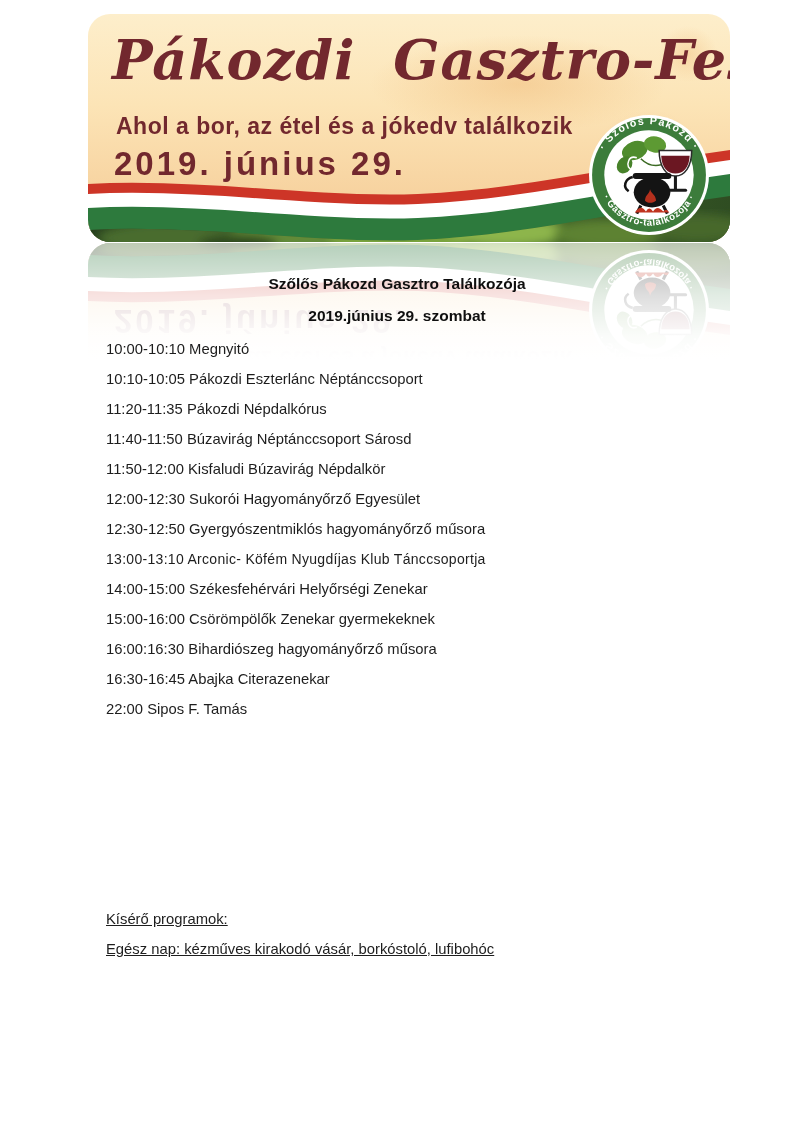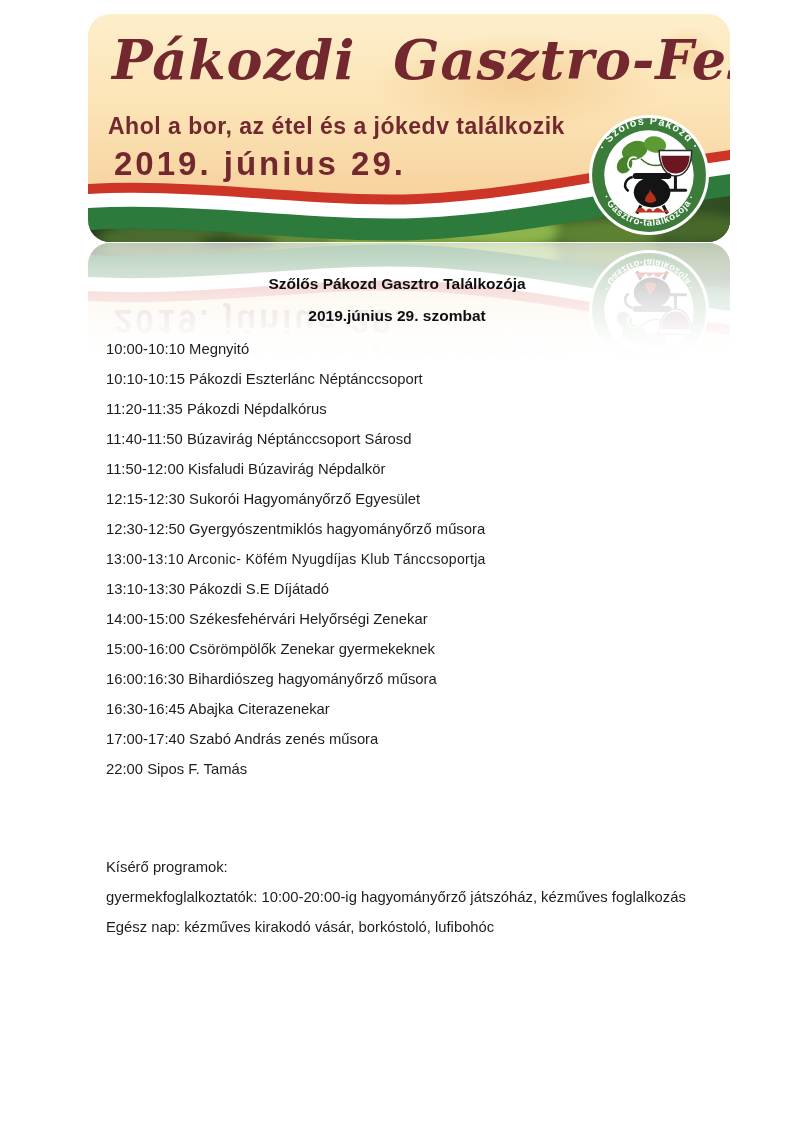--- a/index.html
+++ b/index.html
@@ -11,21 +11,21 @@
   .banner{position:relative;width:642px;height:228px;border-radius:22px;overflow:hidden;
           background:linear-gradient(180deg,#fdeecb 0%,#fce4b6 40%,#f7d3a0 78%,#f5cd9a 100%);}
   .banner-deco{position:absolute;inset:0;pointer-events:none;
      background:
        radial-gradient(closest-side at 430px 70px, rgba(238,180,110,.45), rgba(238,180,110,0) 70%),
        radial-gradient(closest-side at 560px 150px, rgba(238,180,110,.40), rgba(238,180,110,0) 70%),
        radial-gradient(closest-side at 600px 40px, rgba(238,180,110,.35), rgba(238,180,110,0) 70%);}
   .banner-title{position:absolute;left:24px;top:14px;width:600px;white-space:nowrap;
      font-family:"DejaVu Serif",serif;font-style:italic;font-weight:bold;
      font-size:54px;letter-spacing:1px;word-spacing:18px;color:#72282e;}
-  .banner-subtitle{position:absolute;left:20px;top:99px;white-space:nowrap;
+  .banner-subtitle{position:absolute;left:28px;top:99px;white-space:nowrap;
      font-size:23px;font-weight:600;letter-spacing:.5px;color:#72282e;}
   .banner-date{position:absolute;left:26px;top:131px;white-space:nowrap;
      font-size:33px;font-weight:600;letter-spacing:3px;color:#72282e;}
   .banner-wave{position:absolute;left:0;bottom:0;width:642px;height:110px;display:block;}
   .banner-logo{position:absolute;left:500px;top:100px;width:122px;height:122px;display:block;}
 
   
   .reflection{position:absolute;left:88px;top:243px;width:642px;height:116px;overflow:hidden;pointer-events:none;}
   .reflection-inner{position:absolute;left:0;top:0;width:642px;height:228px;
      transform:scaleY(-1);transform-origin:50% 114px;opacity:.5;filter:blur(.6px);}
@@ -34,21 +34,21 @@
 
   
   .doc-heading{position:absolute;left:0;width:794px;text-align:center;z-index:5;
      font-size:15.5px;font-weight:700;color:#0f0f0f;}
   .doc-heading.h1{top:275px;}
   .doc-heading.h2{top:307px;}
   .schedule{position:absolute;left:94px;top:334px;width:660px;z-index:5;}
   .schedule-row{height:30px;line-height:30px;font-size:14.8px;color:#1d1d1d;white-space:nowrap;margin-left:12px;}
   .schedule-row.highlight{color:#c00000;font-weight:700;}
   .schedule-row.alt{font-size:14px;letter-spacing:.3px;}
-  .extras{position:absolute;left:94px;top:852px;width:680px;z-index:5;}
+  .extras{position:absolute;left:94px;top:904px;width:680px;z-index:5;text-decoration:underline;}
 </style>
 </head>
 <body>
 
 <div class="page">
 
   <div class="banner-stack">
     <div class="banner">
       <div class="banner-deco"></div>
 
@@ -207,38 +207,35 @@
       </div>
     <div class="reflection-fade"></div>
   </div>
 
   <div class="doc-heading h1">Szőlős Pákozd Gasztro Találkozója</div>
   <div class="doc-heading h2">2019.június 29. szombat</div>
 
   <div class="schedule">
 
   <div class="schedule-row">10:00-10:10 Megnyitó</div>
-      <div class="schedule-row">10:10-10:15 Pákozdi Eszterlánc Néptánccsoport</div>
+      <div class="schedule-row">10:10-10:05 Pákozdi Eszterlánc Néptánccsoport</div>
       <div class="schedule-row">11:20-11:35 Pákozdi Népdalkórus</div>
       <div class="schedule-row">11:40-11:50 Búzavirág Néptánccsoport Sárosd</div>
       <div class="schedule-row">11:50-12:00 Kisfaludi Búzavirág Népdalkör</div>
-      <div class="schedule-row">12:15-12:30 Sukorói Hagyományőrző Egyesület</div>
+      <div class="schedule-row">12:00-12:30 Sukorói Hagyományőrző Egyesület</div>
       <div class="schedule-row">12:30-12:50 Gyergyószentmiklós hagyományőrző műsora</div>
       <div class="schedule-row alt">13:00-13:10 Arconic- Köfém Nyugdíjas Klub Tánccsoportja</div>
-      <div class="schedule-row">13:10-13:30 Pákozdi S.E Díjátadó</div>
       <div class="schedule-row">14:00-15:00 Székesfehérvári Helyőrségi Zenekar</div>
       <div class="schedule-row">15:00-16:00 Csörömpölők Zenekar gyermekeknek</div>
       <div class="schedule-row">16:00:16:30 Bihardiószeg hagyományőrző műsora</div>
       <div class="schedule-row">16:30-16:45 Abajka Citerazenekar</div>
-      <div class="schedule-row">17:00-17:40 Szabó András zenés műsora</div>
       <div class="schedule-row">22:00 Sipos F. Tamás</div>
     </div>
 
   <div class="extras">
     <div class="schedule-row">Kísérő programok:</div>
     <div>
 
-    <div class="schedule-row">gyermekfoglalkoztatók: 10:00-20:00-ig hagyományőrző játszóház, kézműves foglalkozás</div>
         <div class="schedule-row">Egész nap: kézműves kirakodó vásár, borkóstoló, lufibohóc</div>
       </div>
   </div>
 
 </div>
 
 </body></html>

